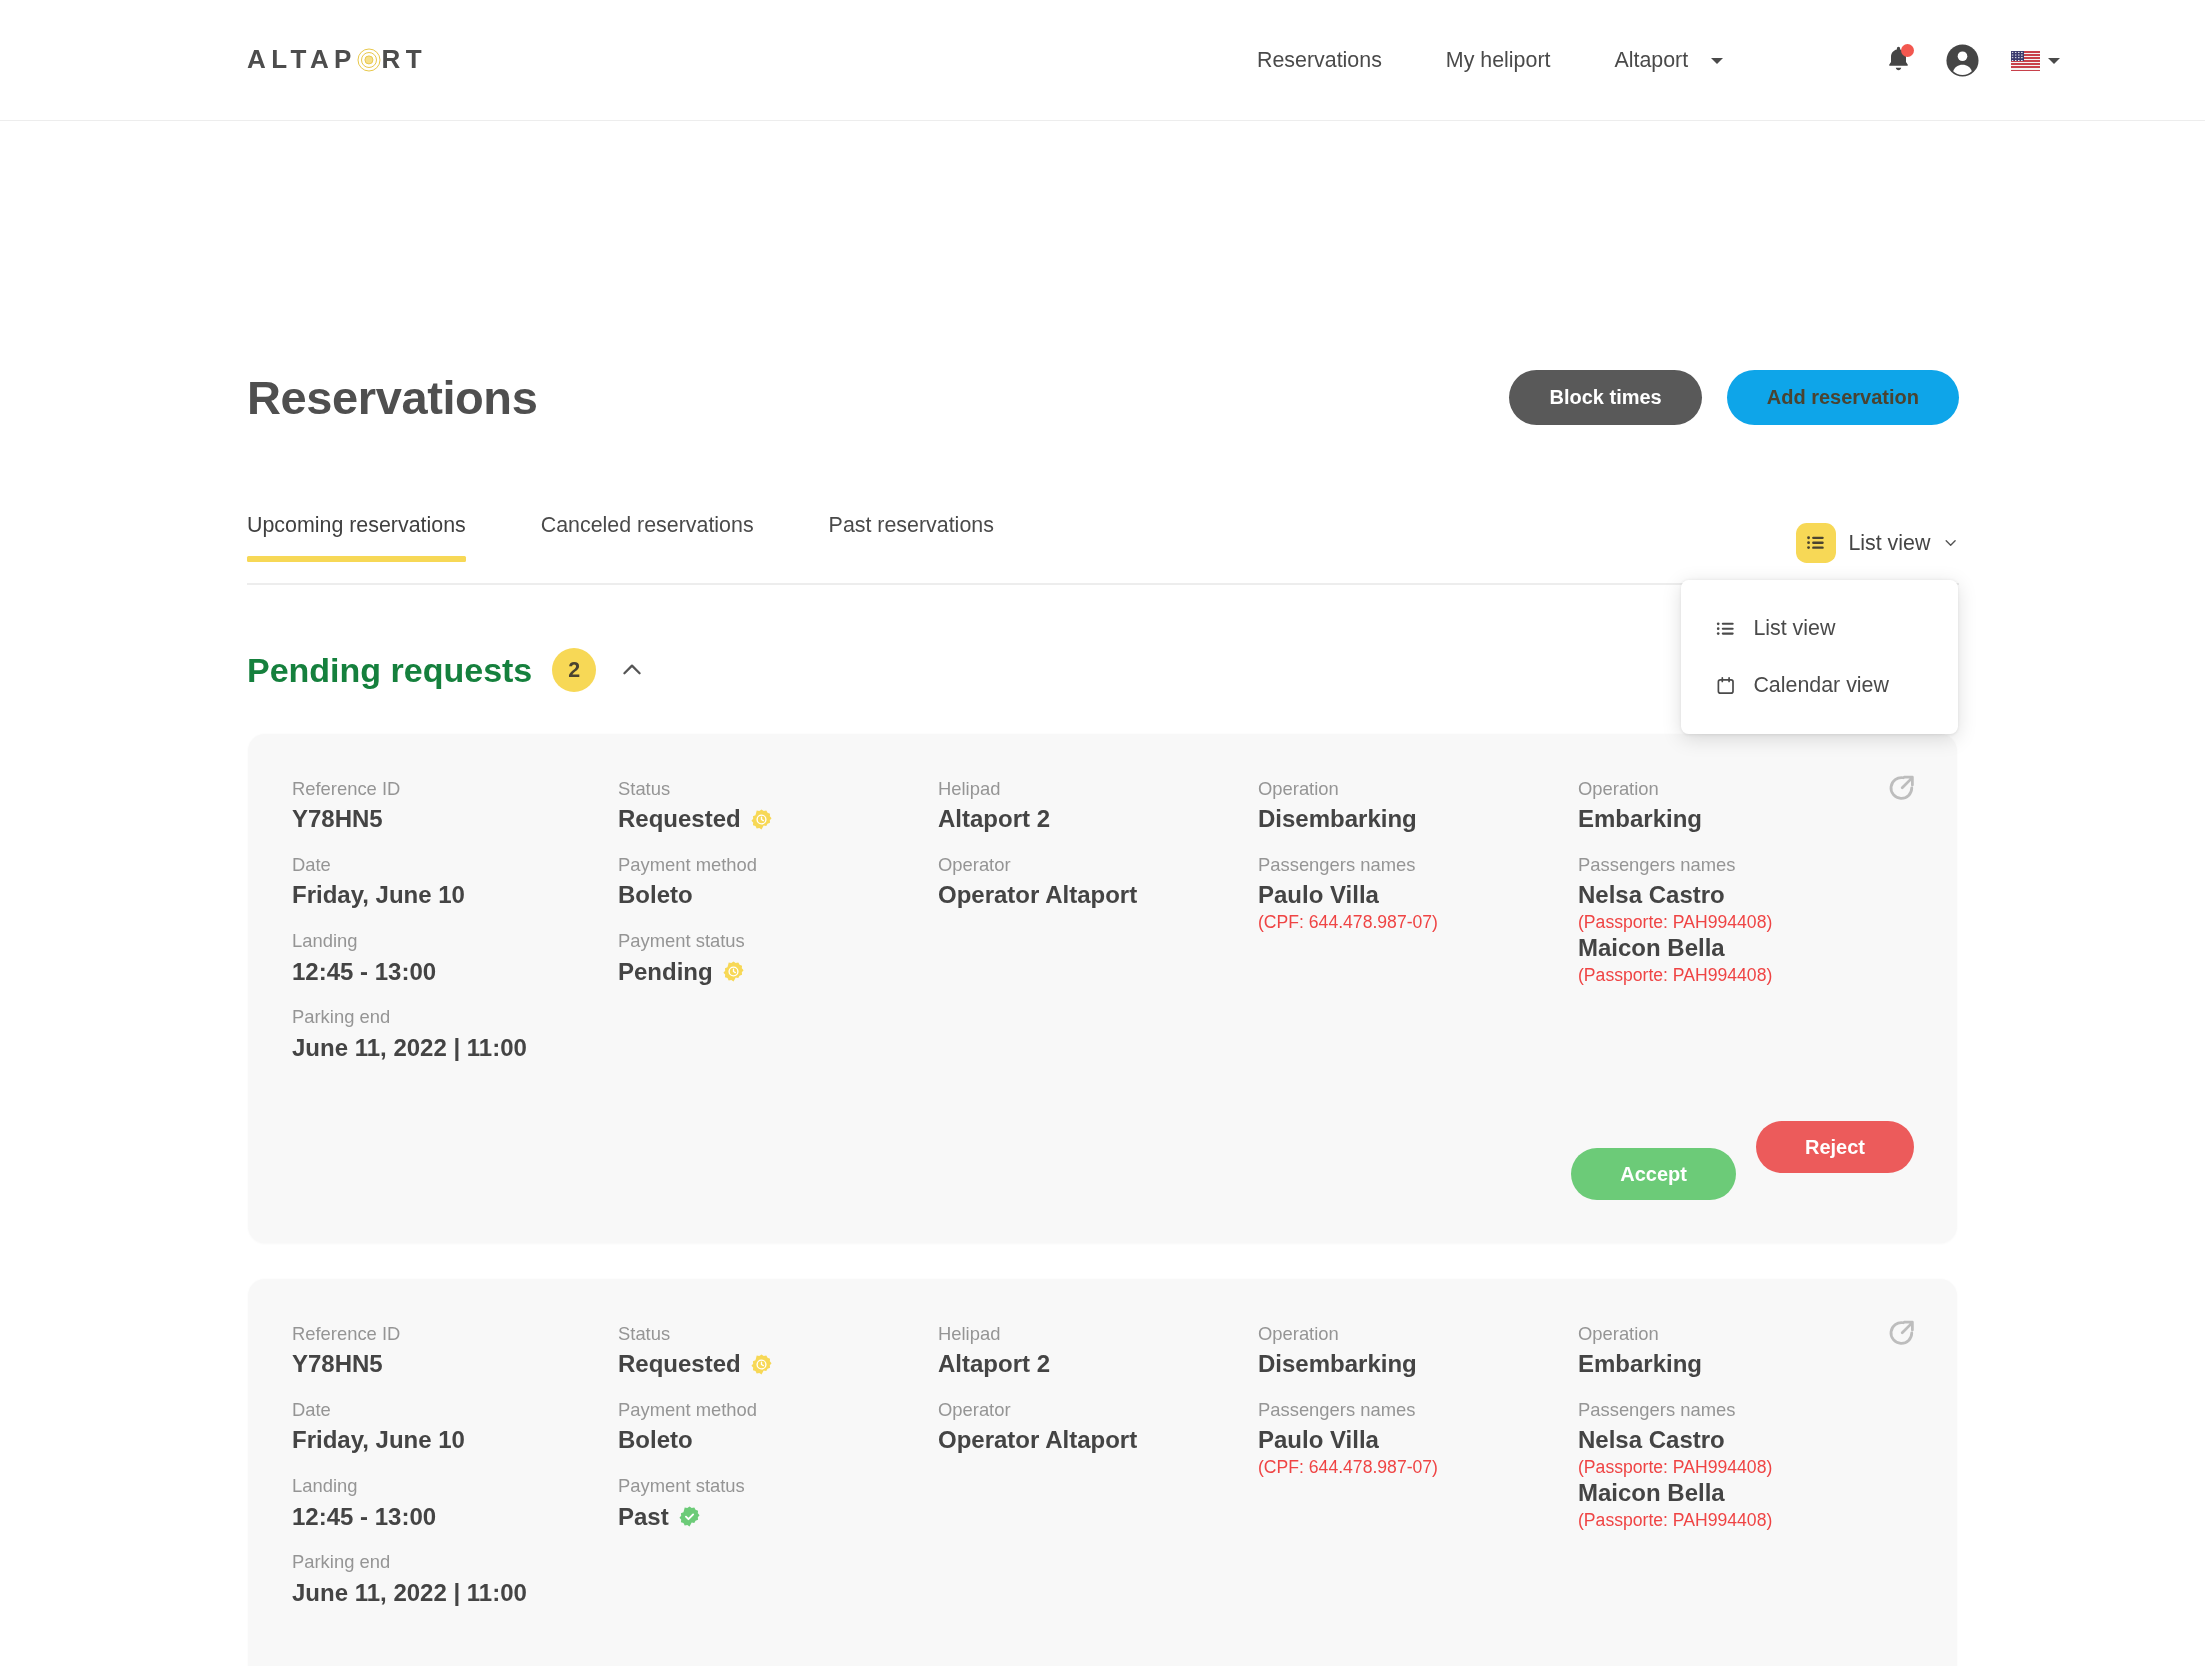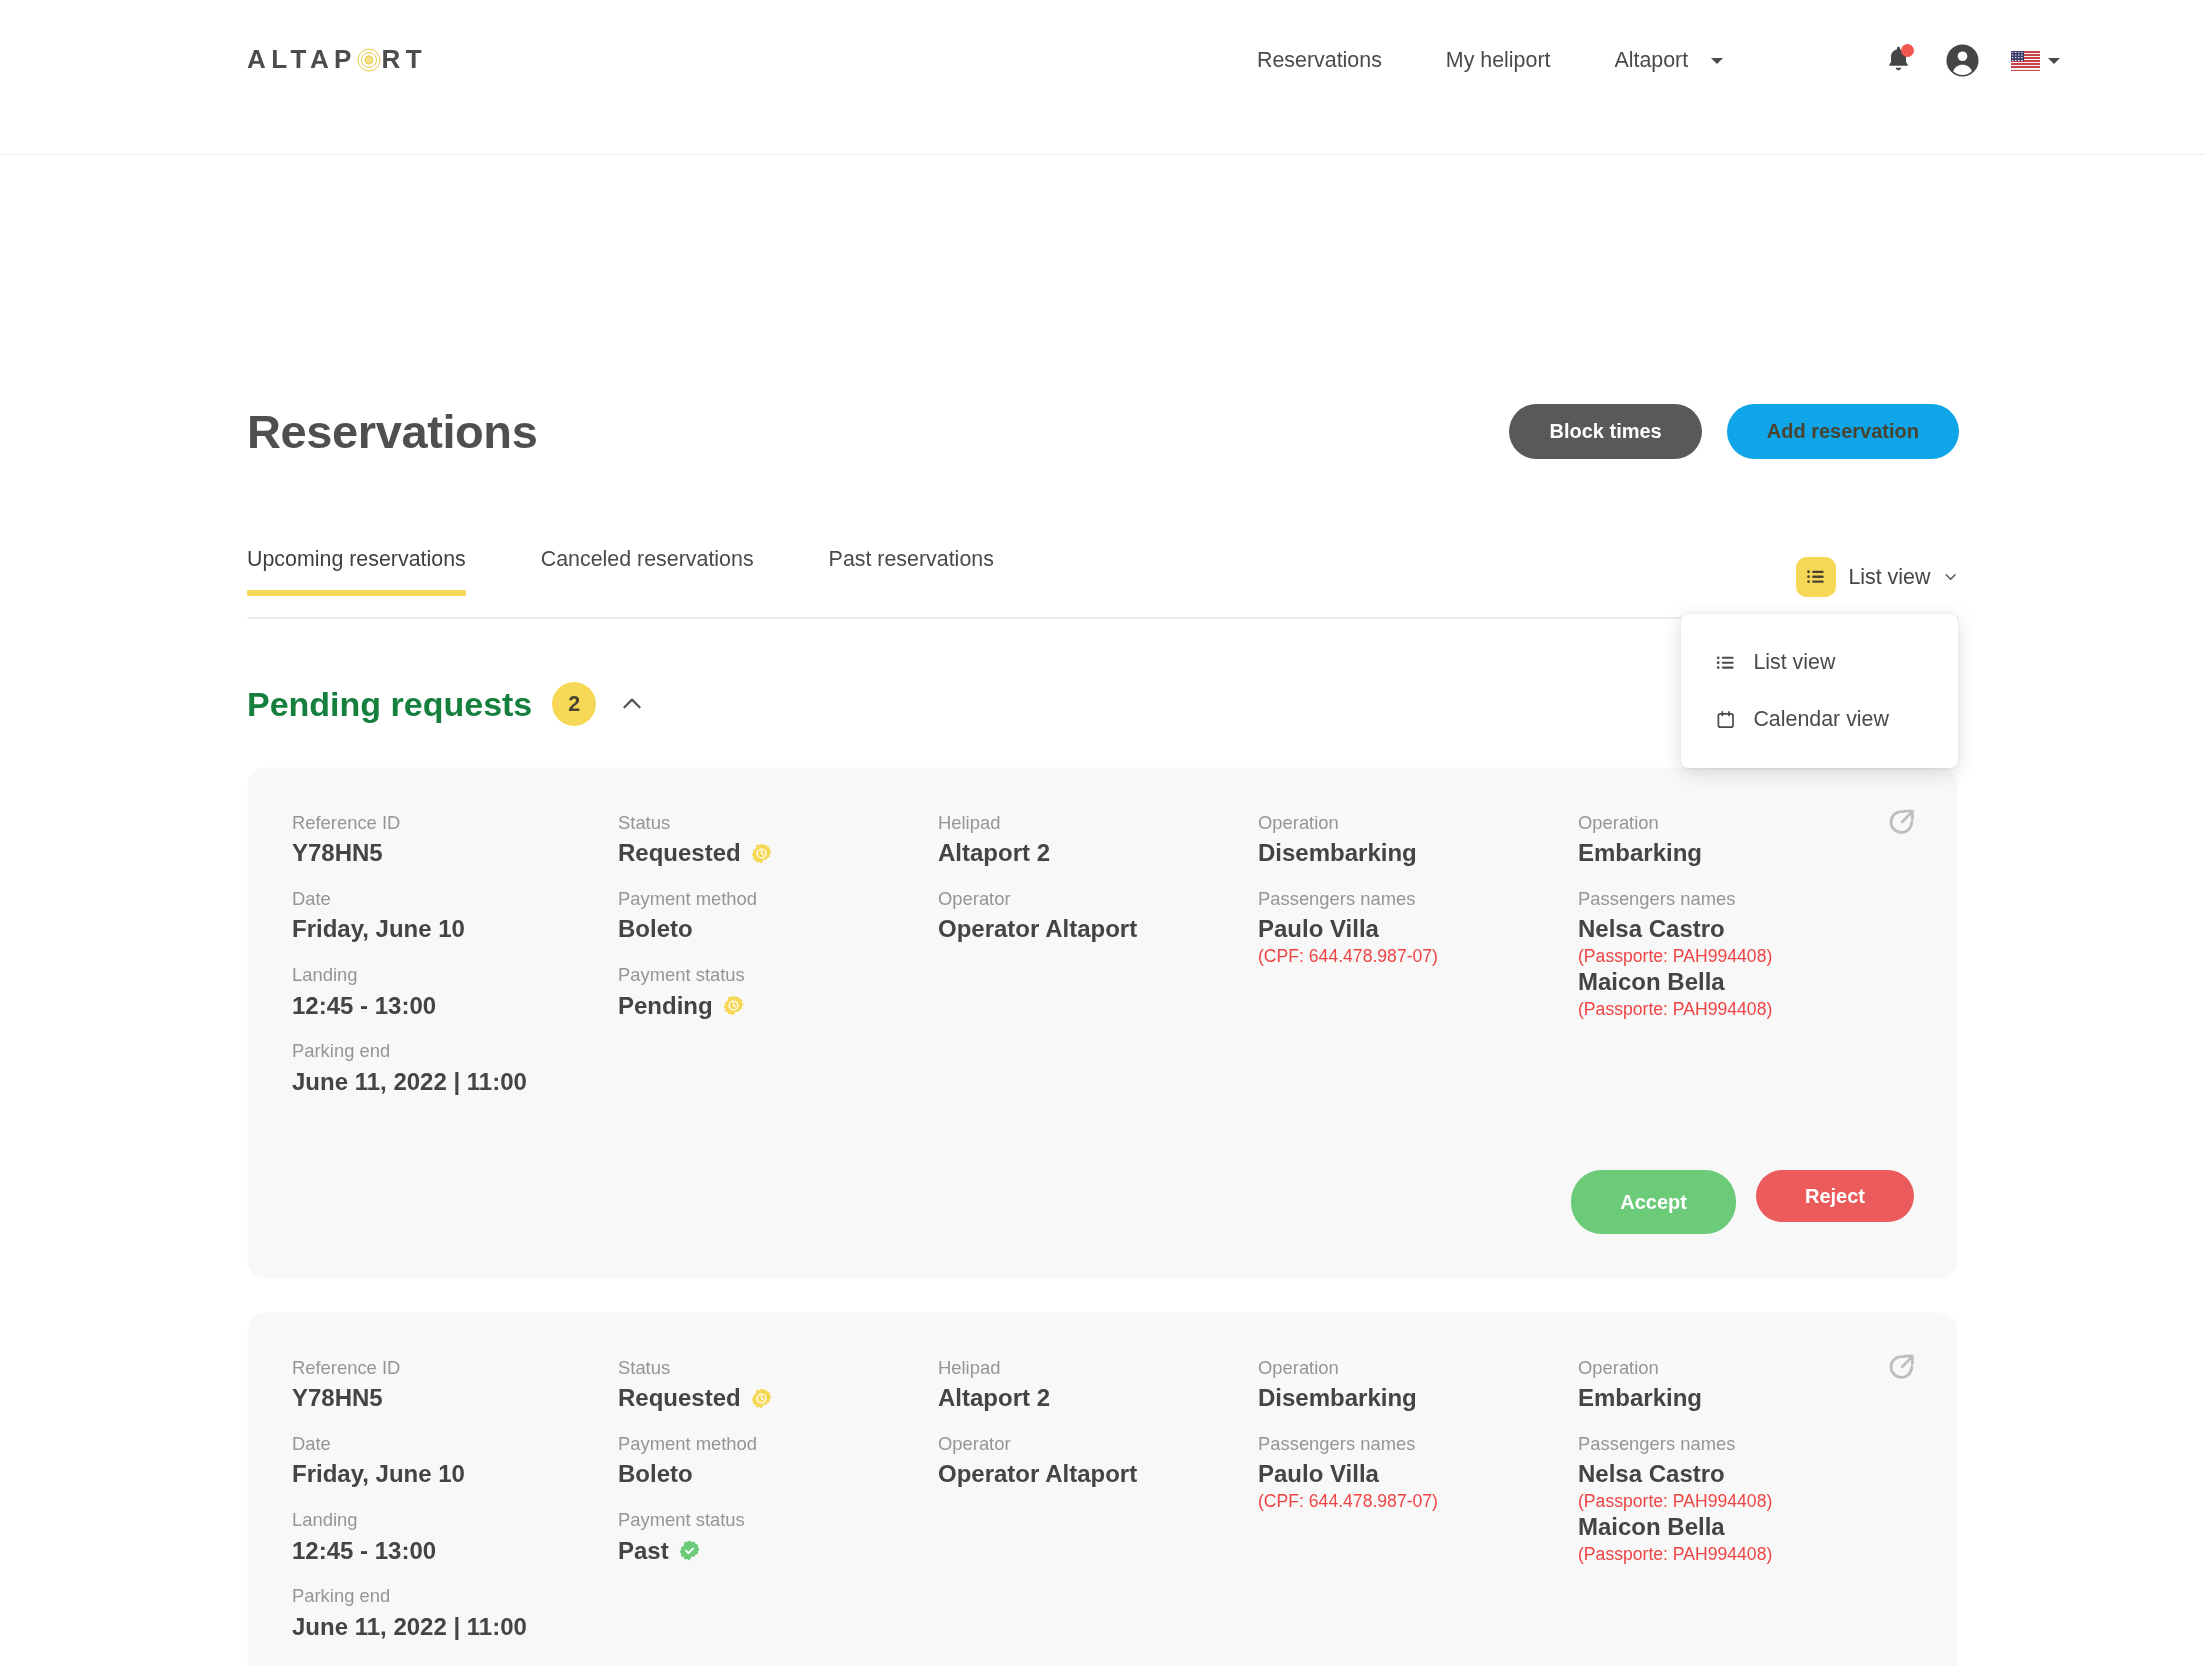--- a/index.html
+++ b/index.html
@@ -6,21 +6,21 @@
   html, body {
     width: 2205px; height: 1667px;
     background: #ffffff;
     font-family: "Liberation Sans", sans-serif;
     -webkit-font-smoothing: antialiased;
     overflow: hidden;
   }
 
   
   .topbar {
-    height: 155px;
+    height: 121px;
     width: 100%;
     background: #ffffff;
     border-bottom: 1.5px solid #ededed;
     display: flex;
     align-items: center;
     position: relative;
   }
   .logo {
     position: absolute;
     left: 247px; top: 44px;
@@ -294,21 +294,21 @@
     width: 29px; height: 29px;
     cursor: pointer;
   }
 
   .card-actions {
     position: absolute;
     right: 43px; bottom: 43px;
     display: flex;
     gap: 20px;
   }
-  .btn-accept { background: #6ccb78; color: #ffffff; padding: 0 49px; height: 64px; border-radius: 31px; }
+  .btn-accept { background: #6ccb78; color: #ffffff; padding: 0 49px; height: 52px; border-radius: 31px; margin-top: 27px; }
   .btn-reject { background: #ec5b5b; color: #ffffff; padding: 0 49px; height: 52px; border-radius: 31px; }
 </style>
 </head>
 <body>
 
 <div class="topbar">
 
   <div class="logo">
     <span>ALTAP</span>
     <span class="logo-o">

